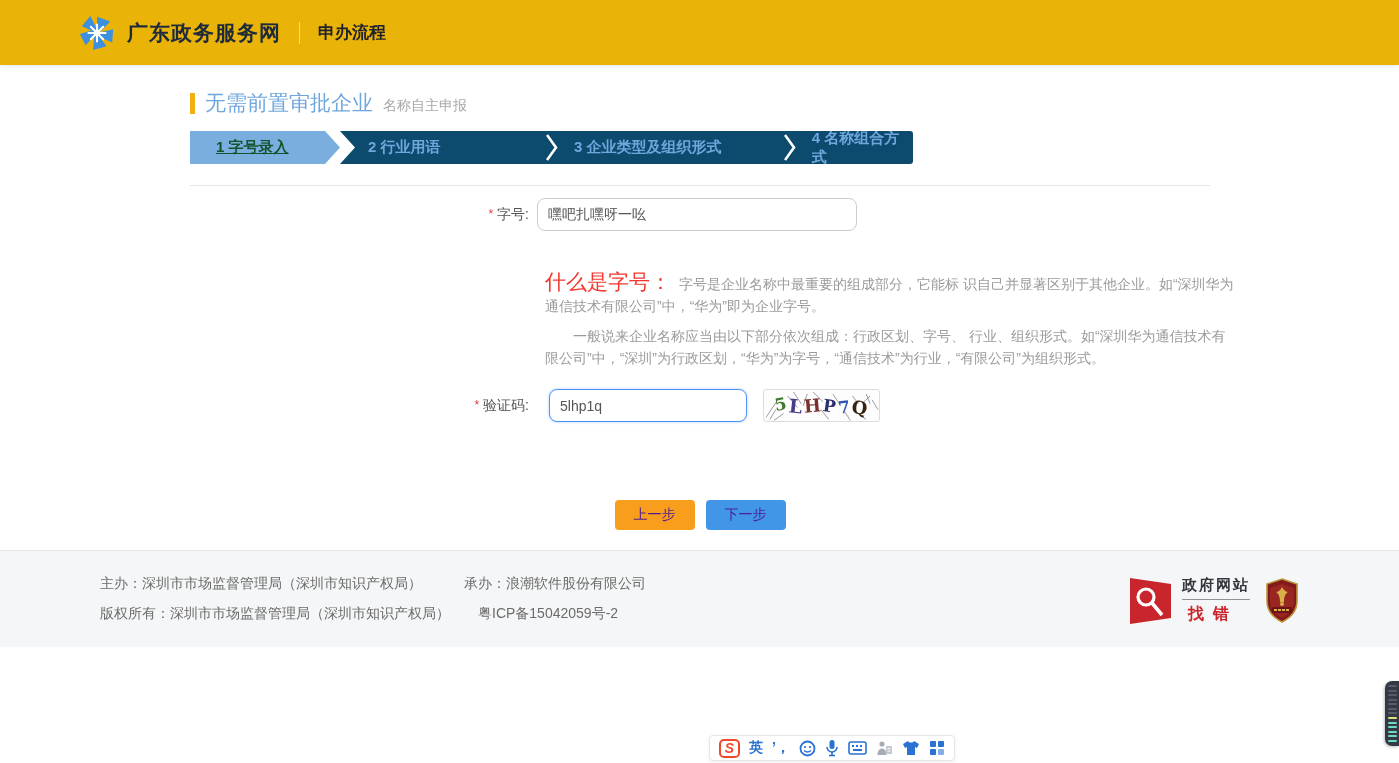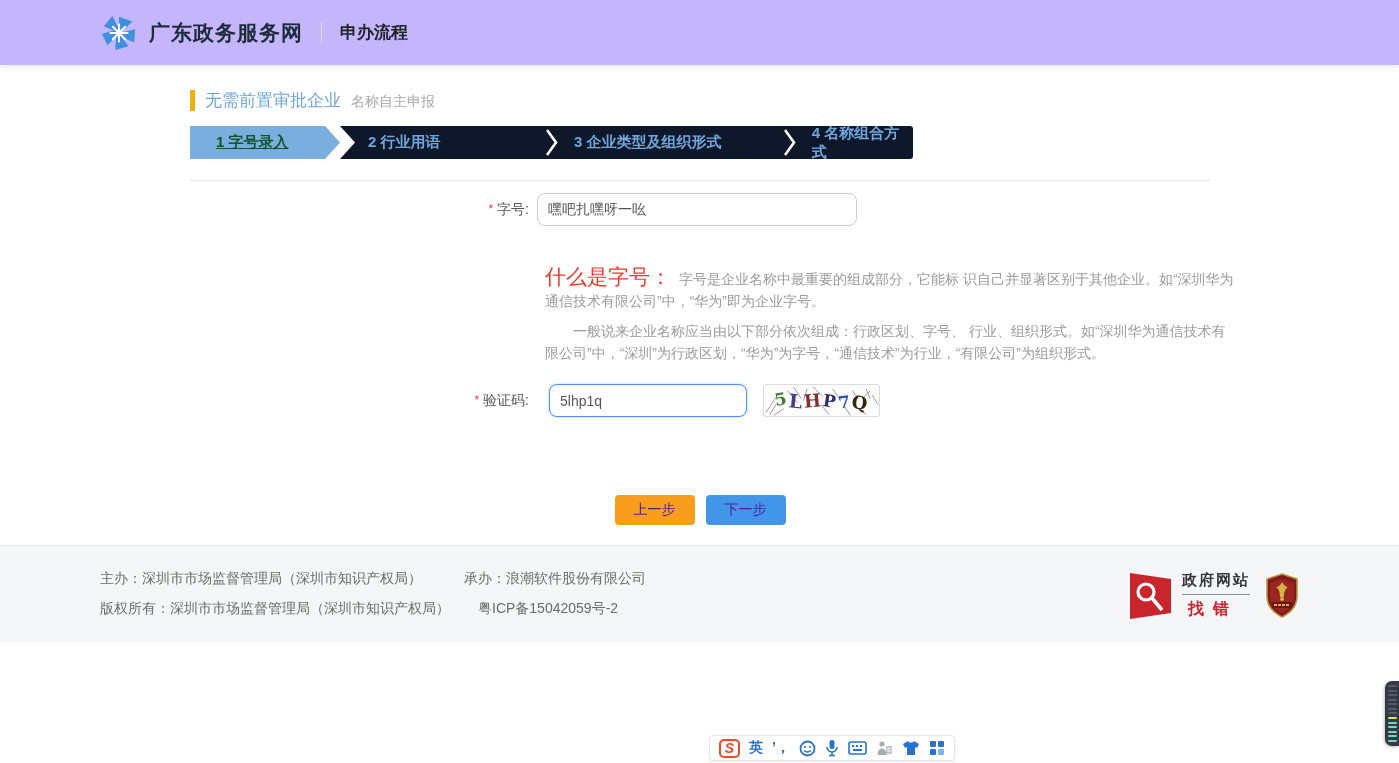--- a/index.html
+++ b/index.html
@@ -2,39 +2,39 @@
 <html><head>
 <meta charset="utf-8">
 <style>
   * { box-sizing: border-box; margin: 0; padding: 0; }
   html,body { width:1399px; height:763px; }
   body {
     font-family: "Liberation Sans", sans-serif;
     background:#fff; position:relative; overflow:hidden;
   }
   
-  .header { height:65px; display:flex; align-items:center; padding-left:100px;
-    background:#c4b5fd; box-shadow:0 2px 5px rgba(170,182,202,.28); position:relative; z-index:3; }
+  .header { height:65px; display:flex; align-items:center; padding-left:78px;
+    background:#eab308; box-shadow:0 2px 5px rgba(170,182,202,.28); position:relative; z-index:3; }
   .logo { width:38px; height:38px; margin-right:11px; }
   .site-title { font-size:21px; color:#1d2b3a; font-weight:700; letter-spacing:1px; }
   .hdr-divider { width:1px; height:22px; background:#d9d9d9; margin:0 18px; }
   .nav-label { font-size:17px; color:#20232a; font-weight:700; }
 
   
   .main { width:1020px; margin-left:190px; padding-top:24px; }
   .page-title { display:flex; align-items:baseline; }
   .accent-bar { width:5px; height:21px; background:#f0b110; margin-right:10px; align-self:center; }
-  .title-text { font-size:17px; color:#6fa7dd; margin-right:10px; }
+  .title-text { font-size:21px; color:#6fa7dd; margin-right:10px; }
   .subtitle { font-size:14px; color:#a8a8a8; }
 
   
   .steps { margin-top:14px; width:723px; height:33px; display:flex; background:#fff; font-weight:700; font-size:15px; }
   .step-first { width:150px; background:#79aede; color:#14532d; display:flex; align-items:center;
     padding-left:26px; clip-path:polygon(0 0, calc(100% - 15px) 0, 100% 50%, calc(100% - 15px) 100%, 0 100%);text-decoration:underline; }
-  .step-rest { flex:1; background:#0f172a; color:#6fa7dd; display:flex; align-items:center;
+  .step-rest { flex:1; background:#0c4a6e; color:#6fa7dd; display:flex; align-items:center;
     clip-path:polygon(0 0, 100% 0, 100% 100%, 0 100%, 15px 50%); border-radius:0 3px 3px 0; }
   .seg { display:flex; align-items:center; }
   .seg2 { width:208px; padding-left:28px; }
   .seg3 { width:228px; padding-left:16px; }
   .seg4 { padding-left:16px; }
   .chev { flex:0 0 12px; height:33px; }
 
   .rule { width:1020px; height:1px; background:#e6e6e6; margin-top:21px; }
 
   

